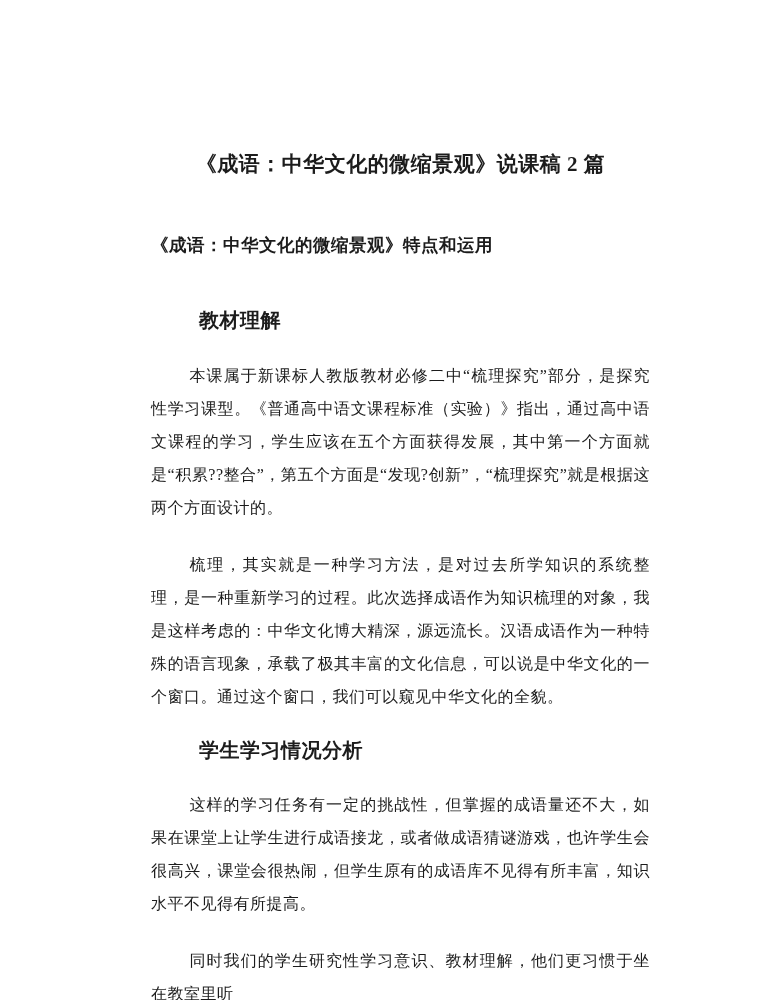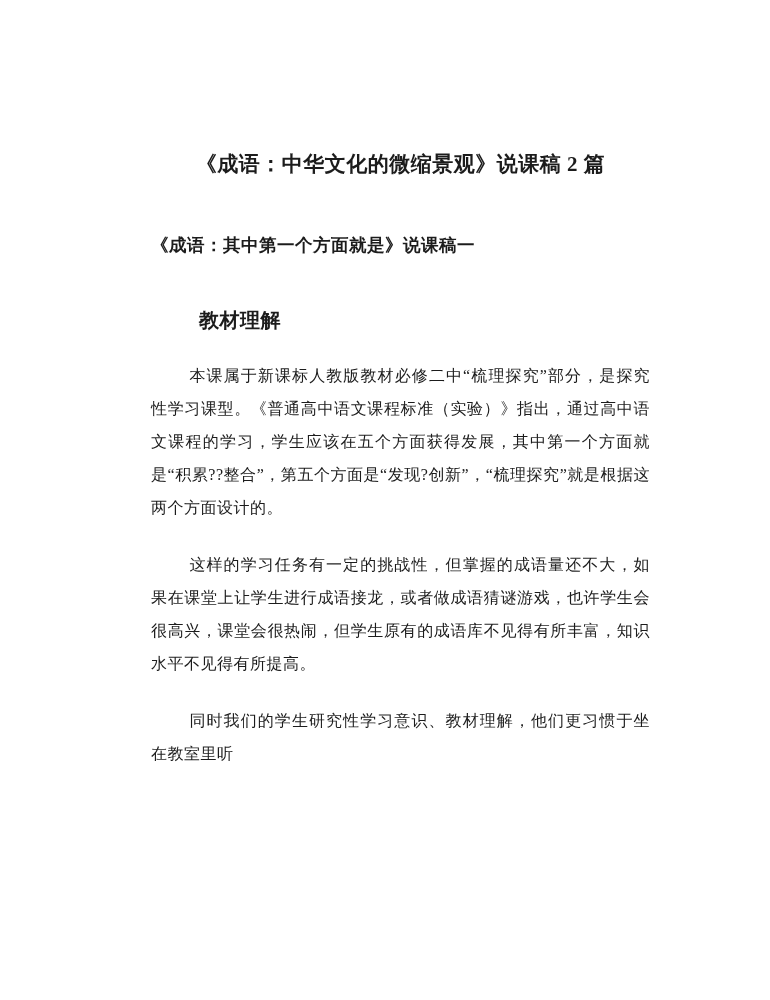--- a/index.html
+++ b/index.html
@@ -54,28 +54,30 @@
   }
 </style>
 </head>
 <body>
 
 <div class="page">
   <div class="content">
 
     <h1 class="doc-title">《成语：中华文化的微缩景观》说课稿 2 篇</h1>
 
-    <h2 class="doc-subtitle">《成语：其中第一个方面就是》说课稿一</h2>
+    <h2 class="doc-subtitle">《成语：中华文化的微缩景观》特点和运用</h2>
 
     <h3 class="sub-heading">教材理解</h3>
 
     <p class="para">本课属于新课标人教版教材必修二中“梳理探究”部分，是探究性学习课型。《普通高中语文课程标准（实验）》指出，通过高中语文课程的学习，学生应该在五个方面获得发展，其中第一个方面就是“积累??整合”，第五个方面是“发现?创新”，“梳理探究”就是根据这两个方面设计的。</p>
 
+    <p class="para">梳理，其实就是一种学习方法，是对过去所学知识的系统整理，是一种重新学习的过程。此次选择成语作为知识梳理的对象，我是这样考虑的：中华文化博大精深，源远流长。汉语成语作为一种特殊的语言现象，承载了极其丰富的文化信息，可以说是中华文化的一个窗口。通过这个窗口，我们可以窥见中华文化的全貌。</p>
 
 
+    <h3 class="sub-heading">学生学习情况分析</h3>
 
     <p class="para">这样的学习任务有一定的挑战性，但掌握的成语量还不大，如果在课堂上让学生进行成语接龙，或者做成语猜谜游戏，也许学生会很高兴，课堂会很热闹，但学生原有的成语库不见得有所丰富，知识水平不见得有所提高。</p>
 
 
     <p class="para">同时我们的学生研究性学习意识、教材理解，他们更习惯于坐在教室里听</p>
 
   </div>
 </div>
 
 </body></html>

